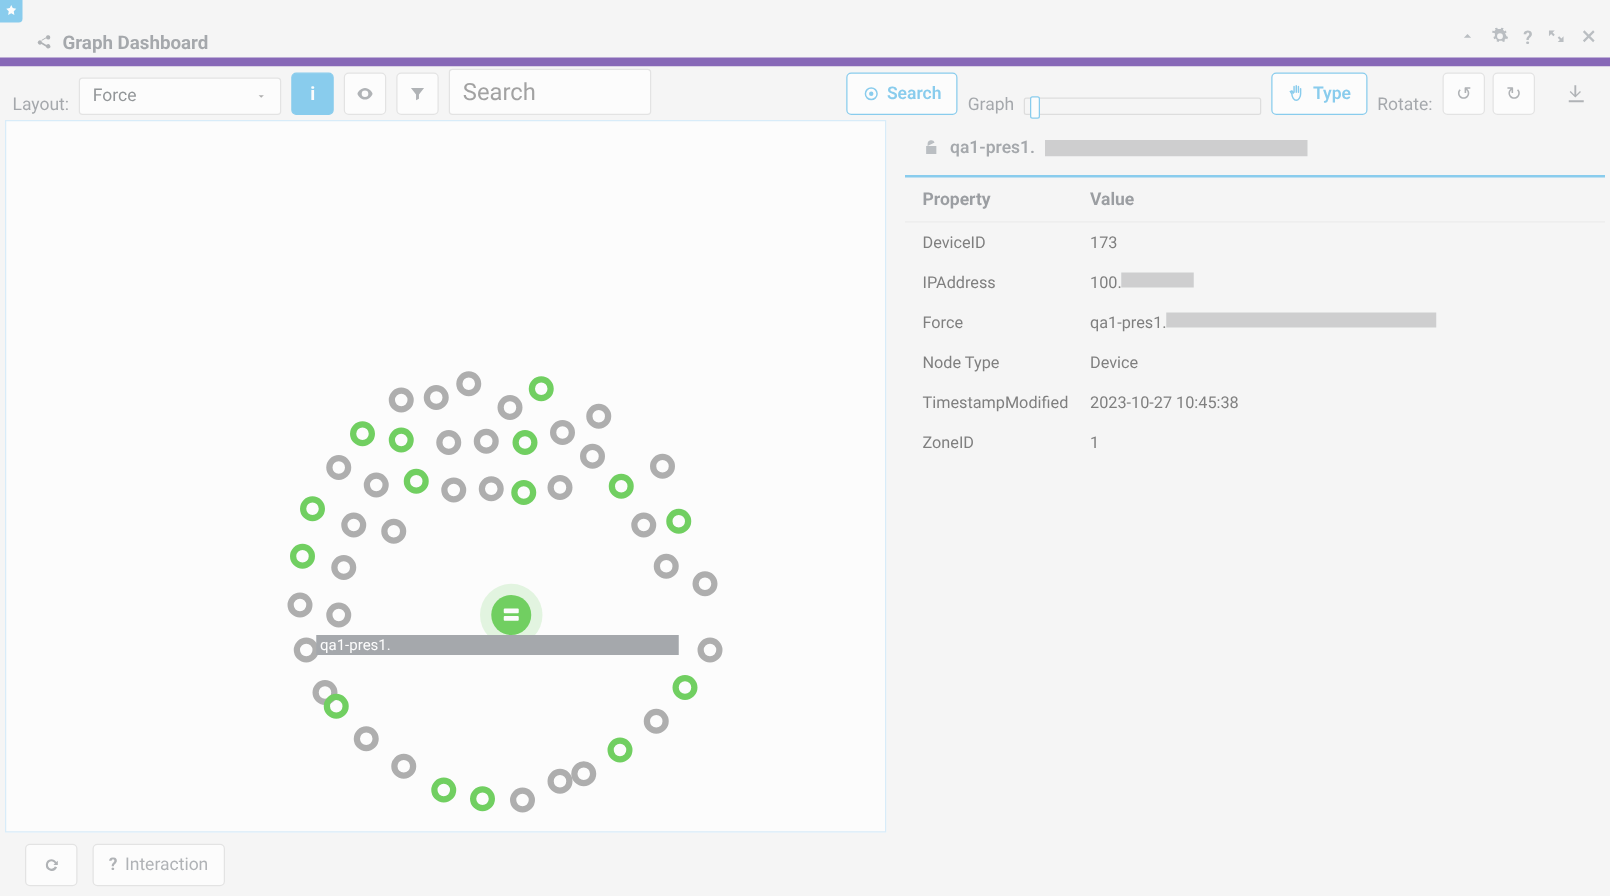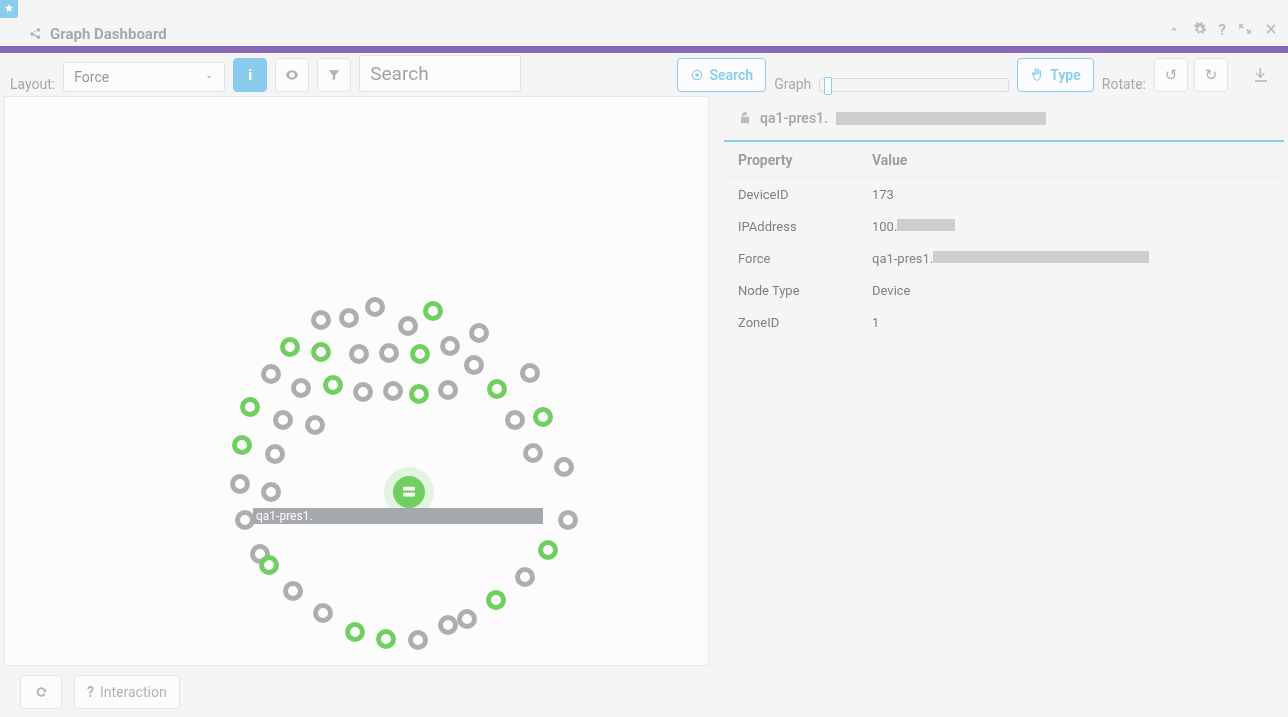--- a/index.html
+++ b/index.html
@@ -271,20 +271,24 @@
         </div>
         <div class="row">
           <div class="c1">Force</div>
           <div class="c2">qa1-pres1.<span class="redact" style="width:216px"></span></div>
         </div>
         <div class="row">
           <div class="c1">Node Type</div>
           <div class="c2">Device</div>
         </div>
         <div class="row">
+          <div class="c1">TimestampModified</div>
+          <div class="c2">2023-10-27 10:45:38</div>
+        </div>
+        <div class="row">
           <div class="c1">ZoneID</div>
           <div class="c2">1</div>
         </div>
       </div>
   </div>
 </div>
 
 <div class="footer">
   <div class="sq-btn">
     <svg width="14" height="14" viewBox="0 0 24 24">

